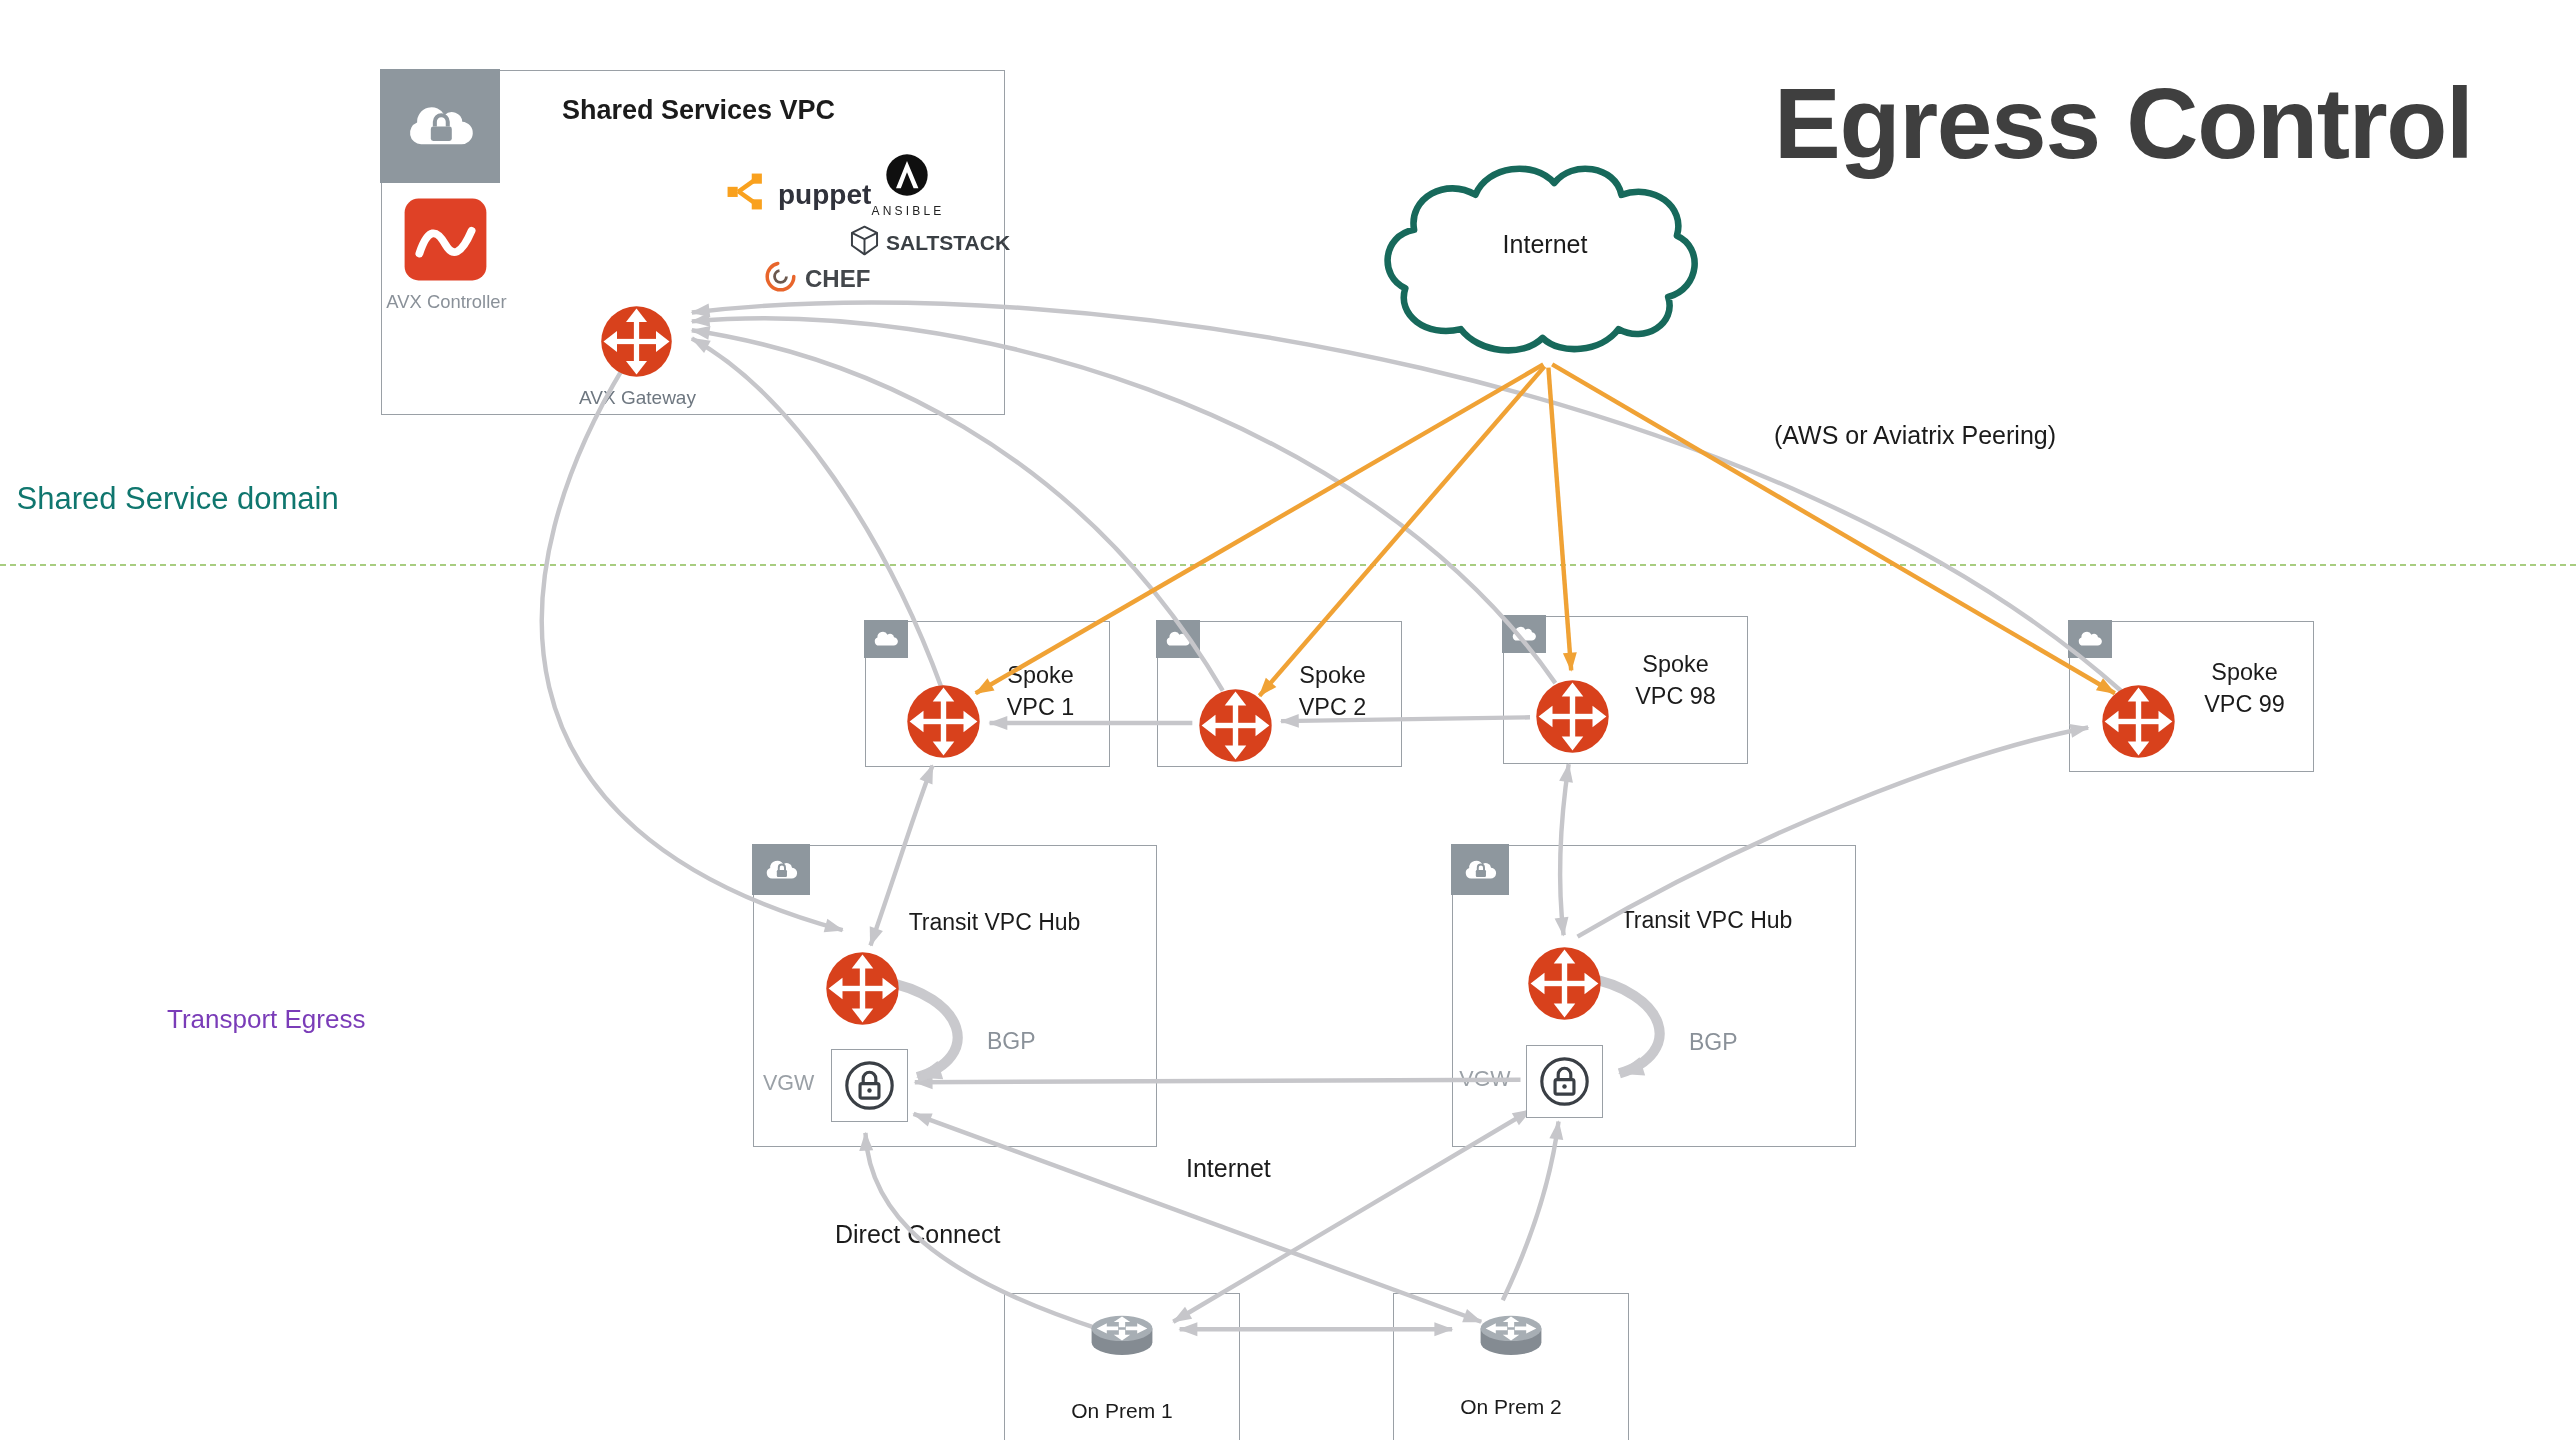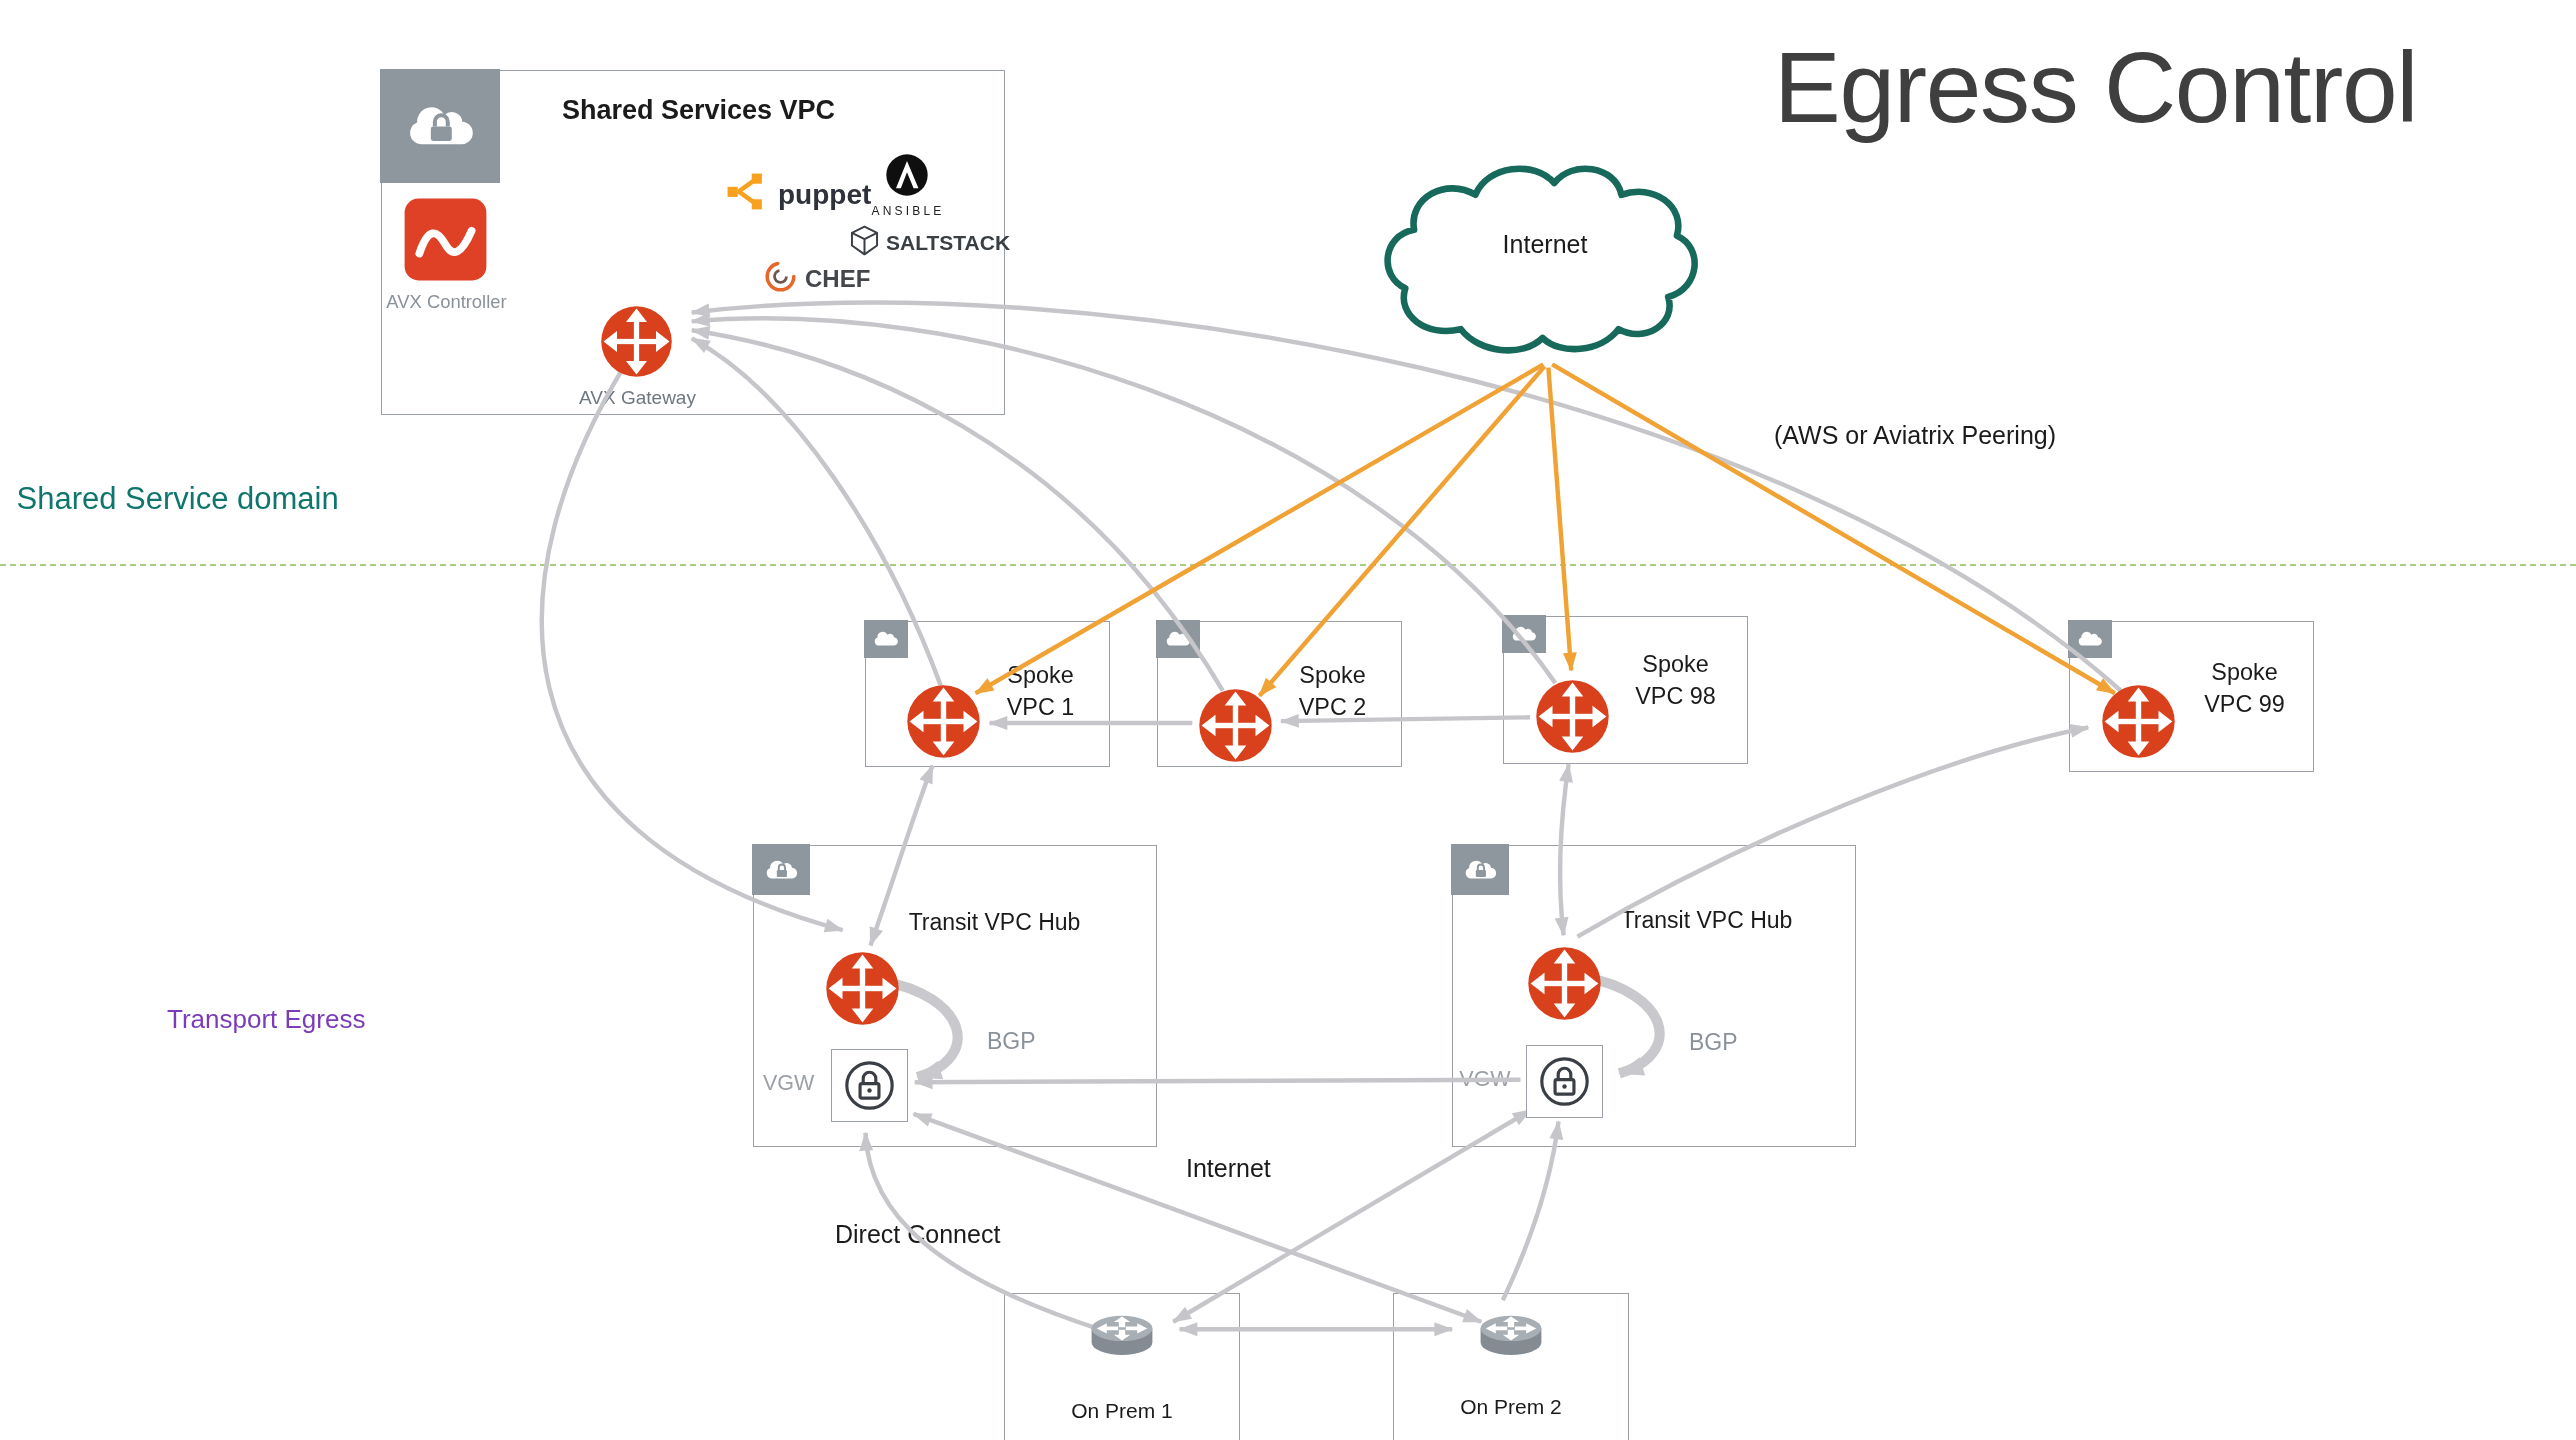--- a/index.html
+++ b/index.html
@@ -6,21 +6,21 @@
   .canvas{position:relative;width:2576px;height:1441px;background:#fff;overflow:hidden;
           font-family:"Liberation Sans",sans-serif;color:#1b1b1b;}
   .abs{position:absolute;}
   .box{position:absolute;border:1.9px solid #9AA0A6;background:#fff;}
   .badge{position:absolute;background:#8E979E;display:flex;align-items:center;justify-content:center;}
   .ic{display:block;}
   .lift{z-index:2;}
   .gray{color:#8A9199;}
   .center{text-align:center;}
   #wires{position:absolute;left:0;top:0;z-index:1;pointer-events:none;}
-  .title{font-size:100px;font-weight:400;color:#3f3f3f;letter-spacing:-1.3px;}
+  .title{font-size:100px;font-weight:700;color:#3f3f3f;letter-spacing:-1.3px;margin-top:36px;}
   .domain-shared{font-size:31px;color:#0f766e;}
   .domain-transport{font-size:26px;color:#7A3CB8;}
   .divider{position:absolute;left:0;top:564px;width:2576px;border-top:2.5px dashed #A8CD80;}
   .spoke-text{font-size:23.4px;line-height:1.35;}
   .transit-title{font-size:23px;}
 </style>
 </head>
 <body>
 
 <svg width="0" height="0" style="position:absolute" aria-hidden="true">

